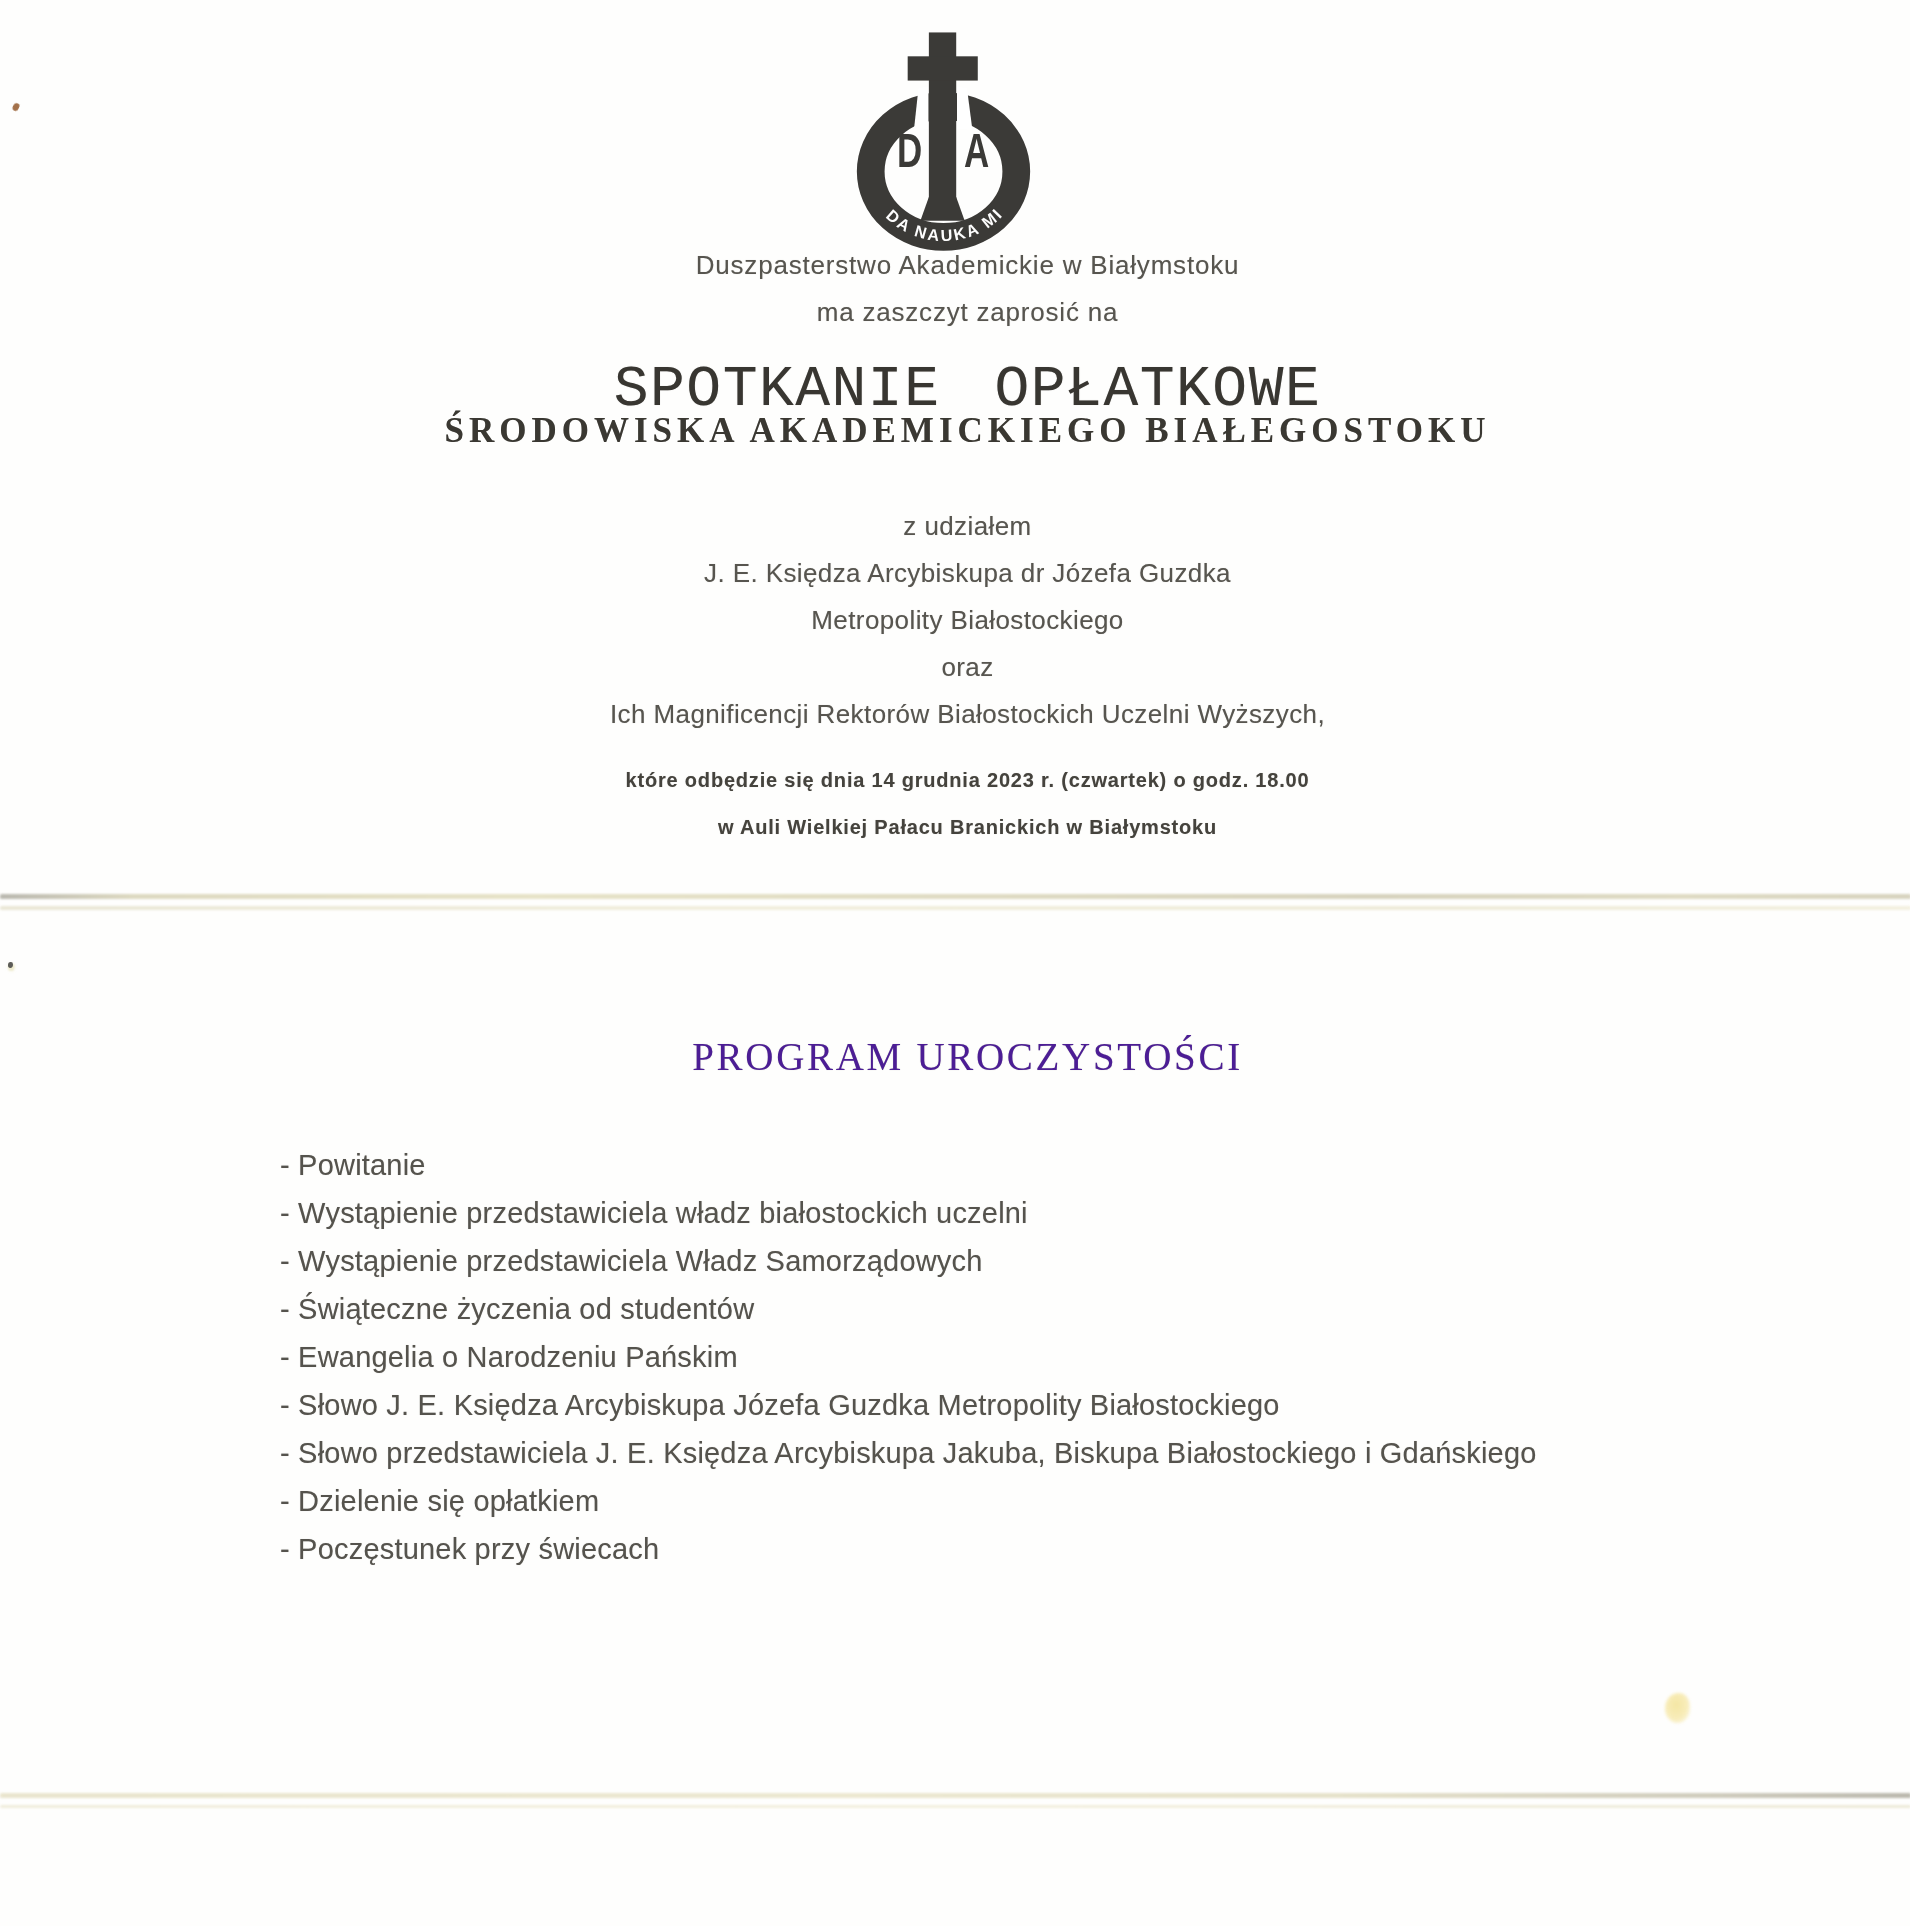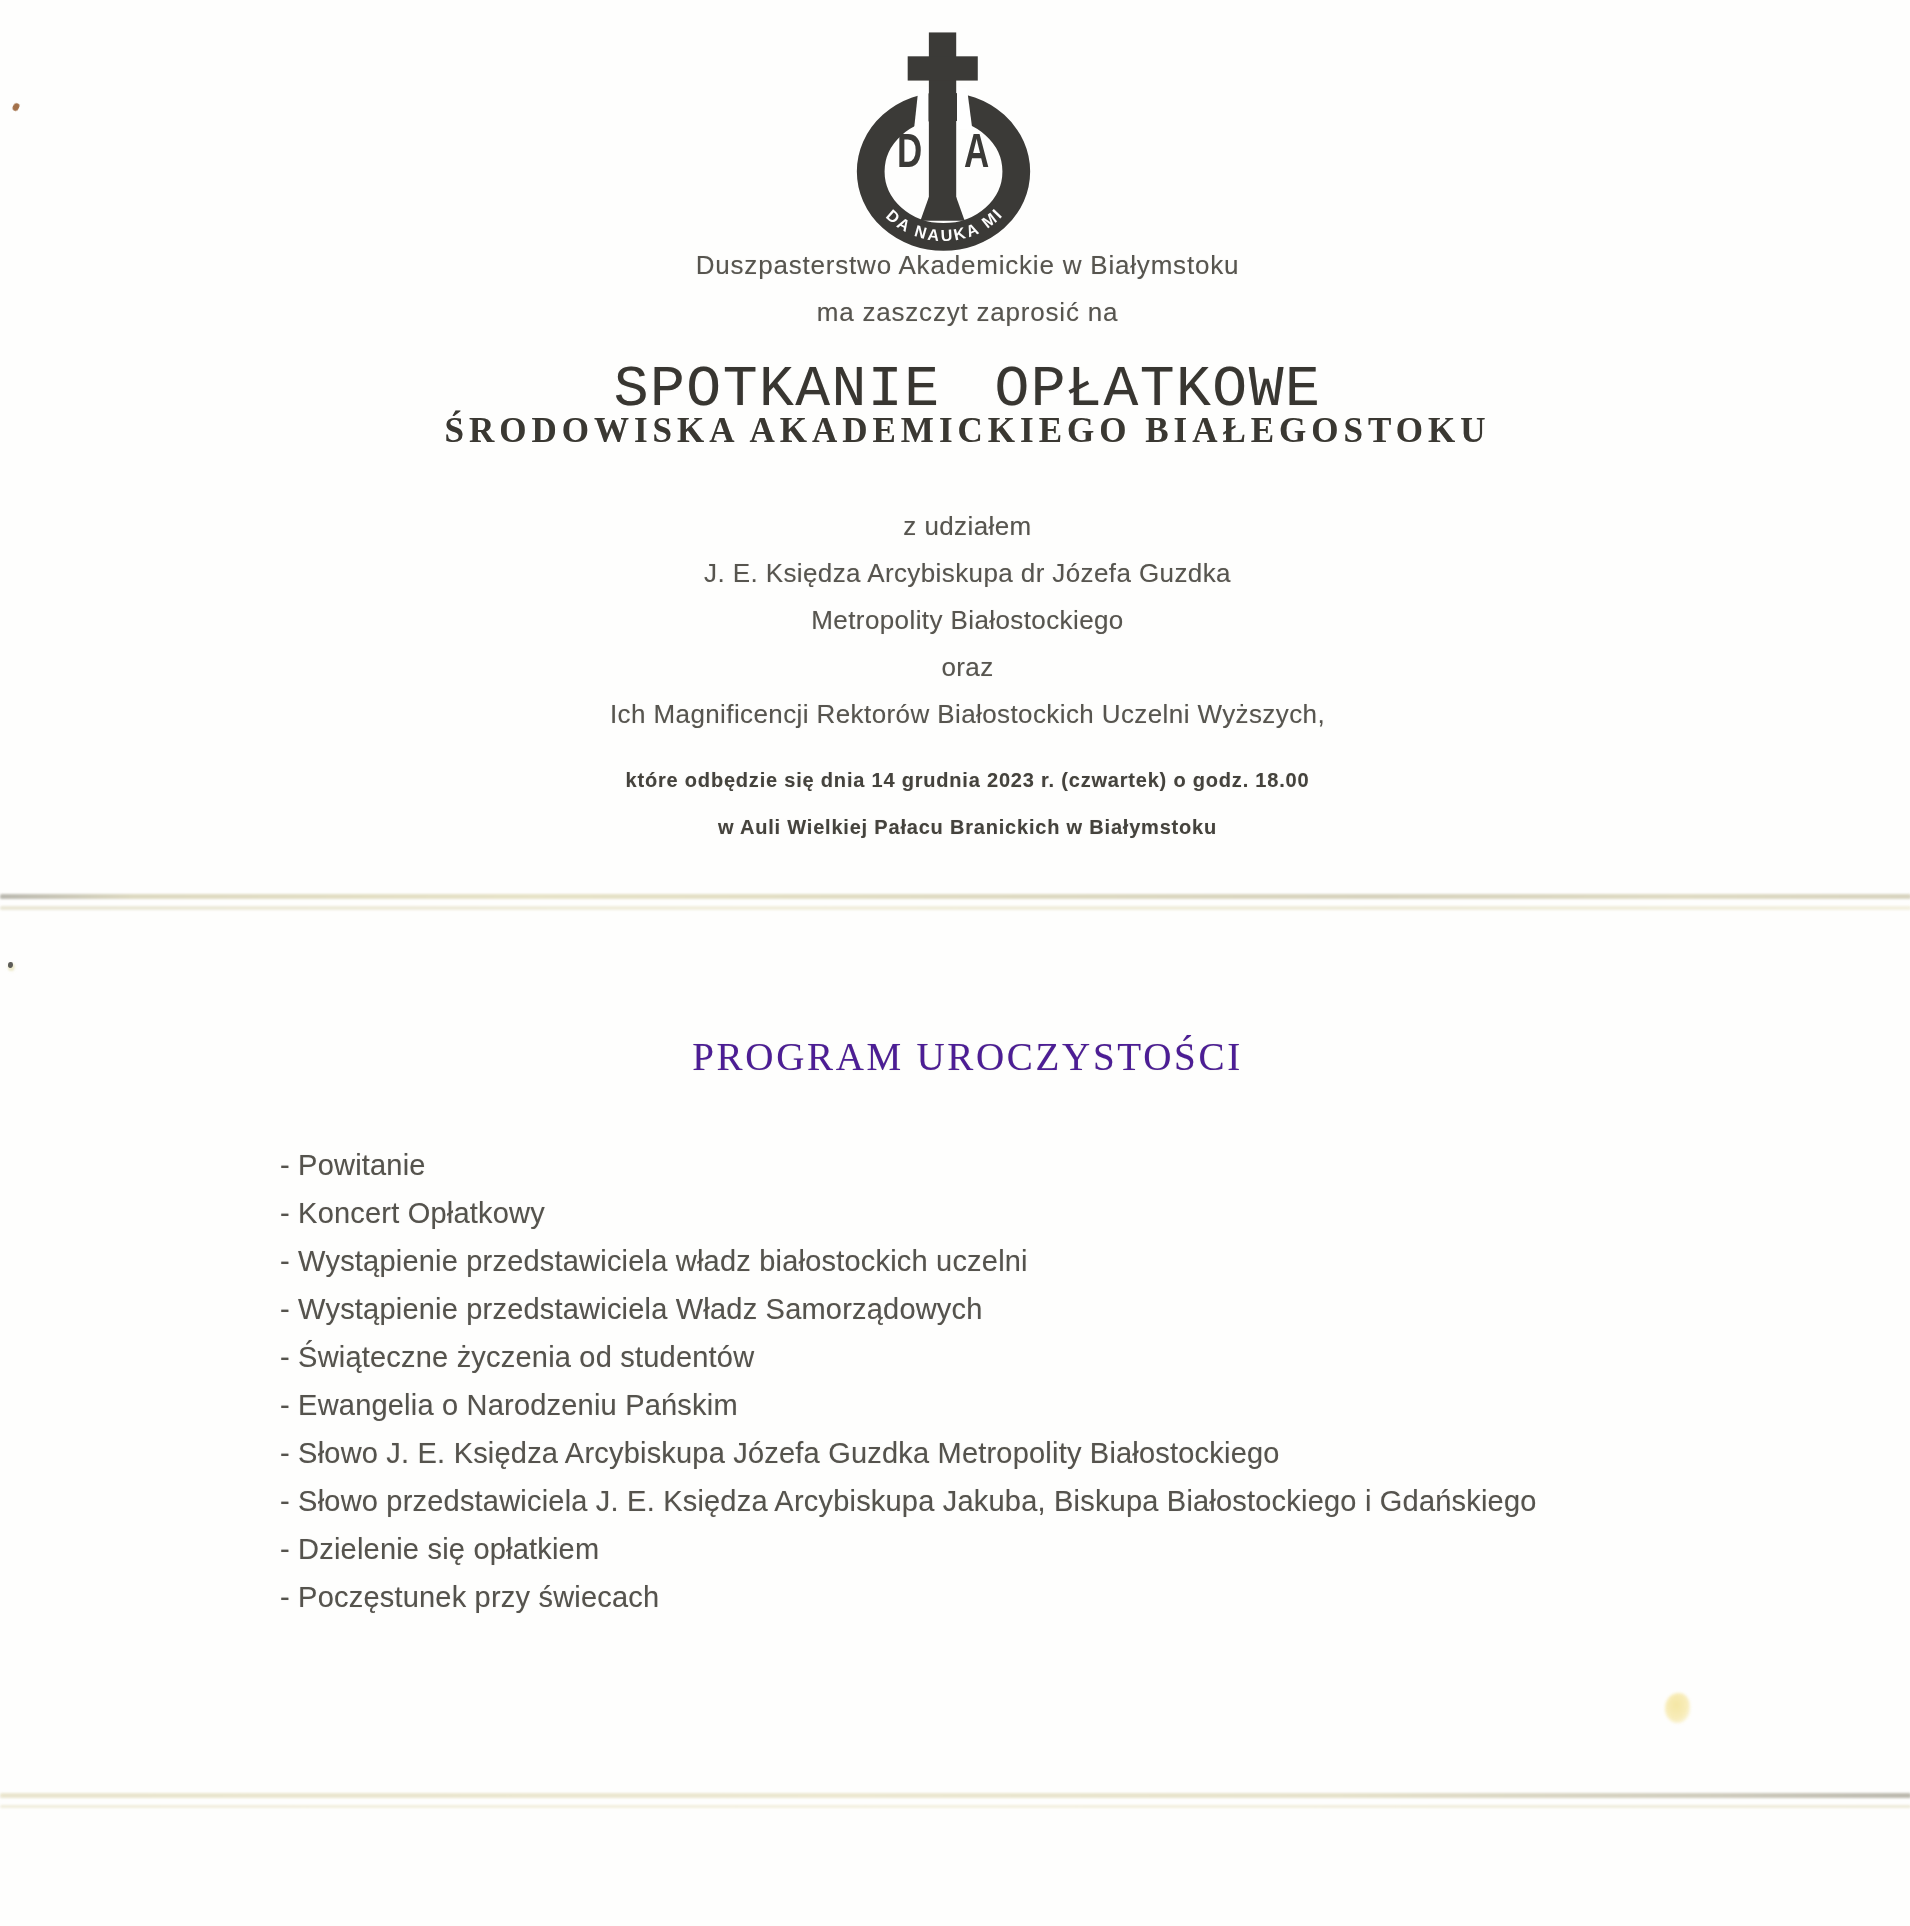--- a/index.html
+++ b/index.html
@@ -188,21 +188,20 @@
     <div>w Auli Wielkiej Pałacu Branickich w Białymstoku</div>
   </div>
 
   <div class="fold fold-1a"></div>
   <div class="fold fold-1b"></div>
 
   <div class="center-line program-heading">PROGRAM UROCZYSTOŚCI</div>
 
   <div class="program-list">
     <div>- Powitanie</div>
-    <div>- Koncert Opłatkowy</div>
     <div>- Wystąpienie przedstawiciela władz białostockich uczelni</div>
     <div>- Wystąpienie przedstawiciela Władz Samorządowych</div>
     <div>- Świąteczne życzenia od studentów</div>
     <div>- Ewangelia o Narodzeniu Pańskim</div>
     <div>- Słowo J. E. Księdza Arcybiskupa Józefa Guzdka Metropolity Białostockiego</div>
     <div>- Słowo przedstawiciela J. E. Księdza Arcybiskupa Jakuba, Biskupa Białostockiego i Gdańskiego</div>
     <div>- Dzielenie się opłatkiem</div>
     <div>- Poczęstunek przy świecach</div>
   </div>
 

